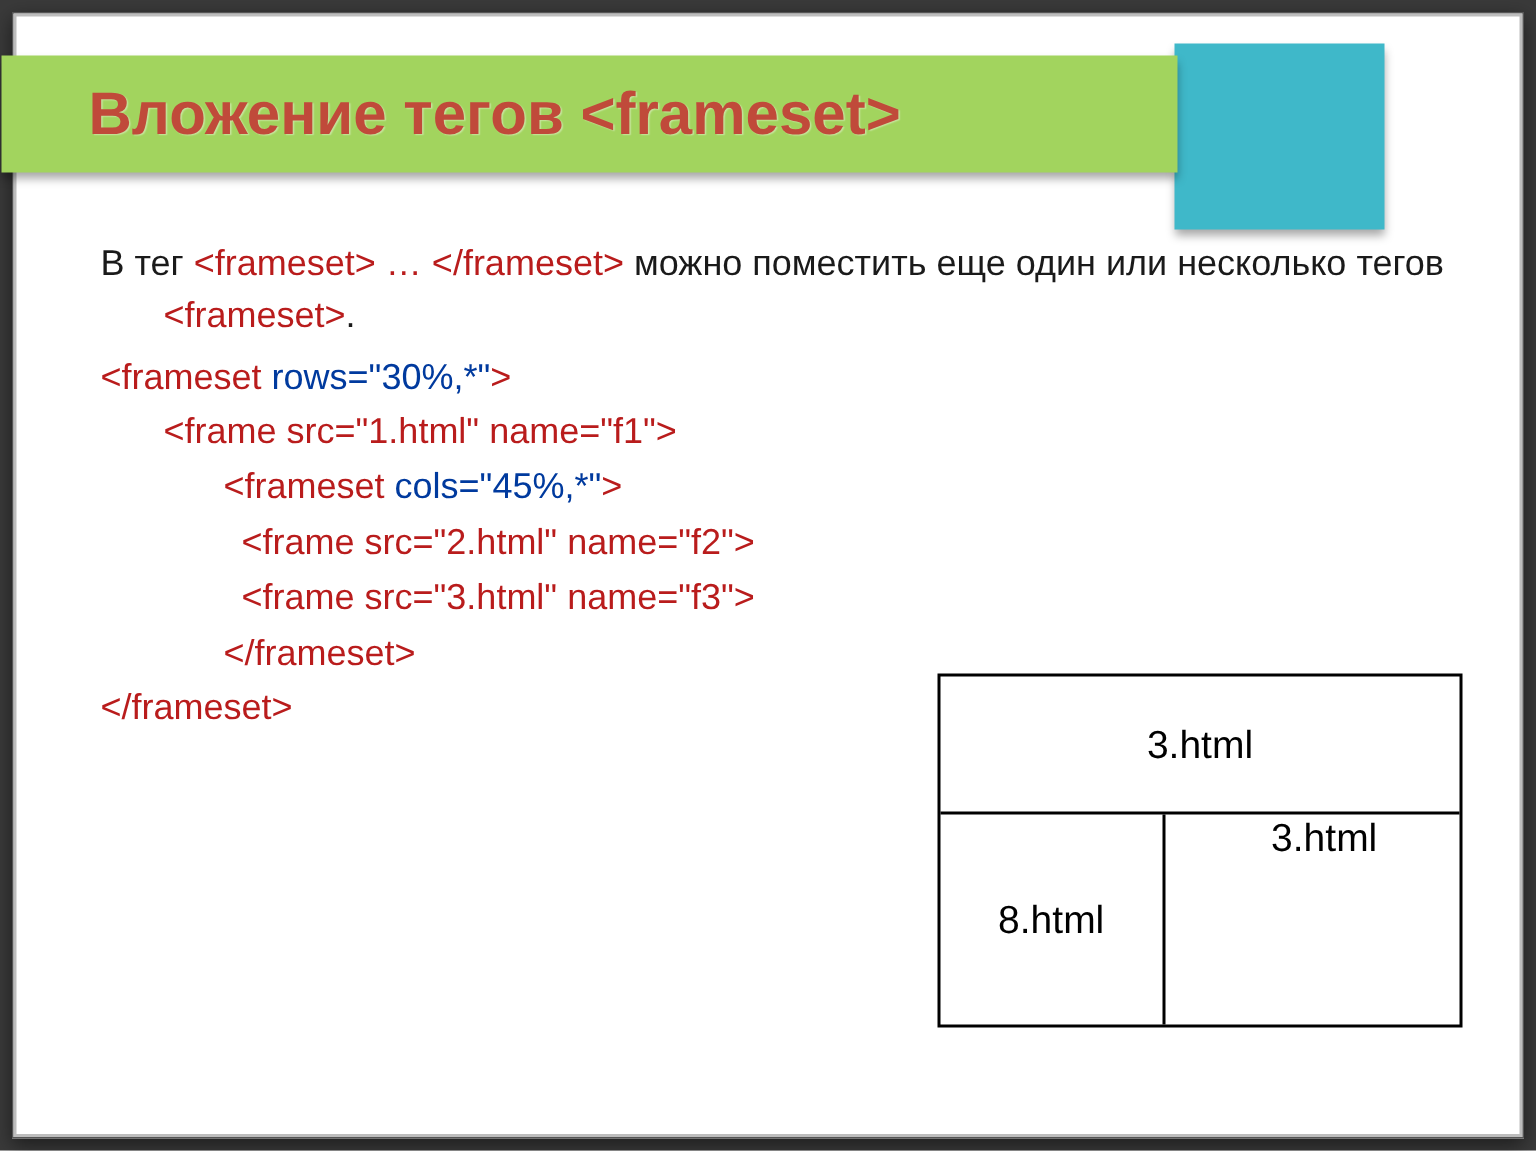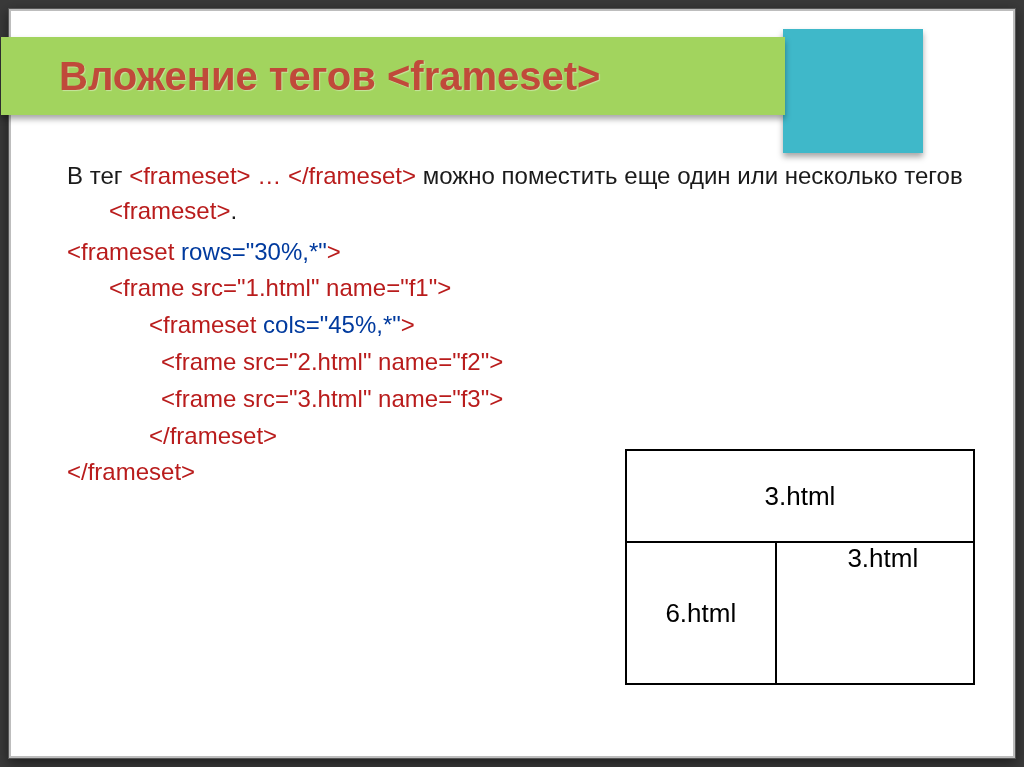--- a/index.html
+++ b/index.html
@@ -160,21 +160,21 @@
     </div>
 
   </div>
 
   <div class="diagram">
     <div class="diagram-top">
       <span>3.html</span>
     </div>
     <div class="diagram-bottom">
       <div class="diagram-cell-left">
-        <span>6.html</span>
+        <span>8.html</span>
       </div>
       <div class="diagram-cell-right">
         <span>3.html</span>
       </div>
     </div>
   </div>
 
 </div>
 
 </body></html>

